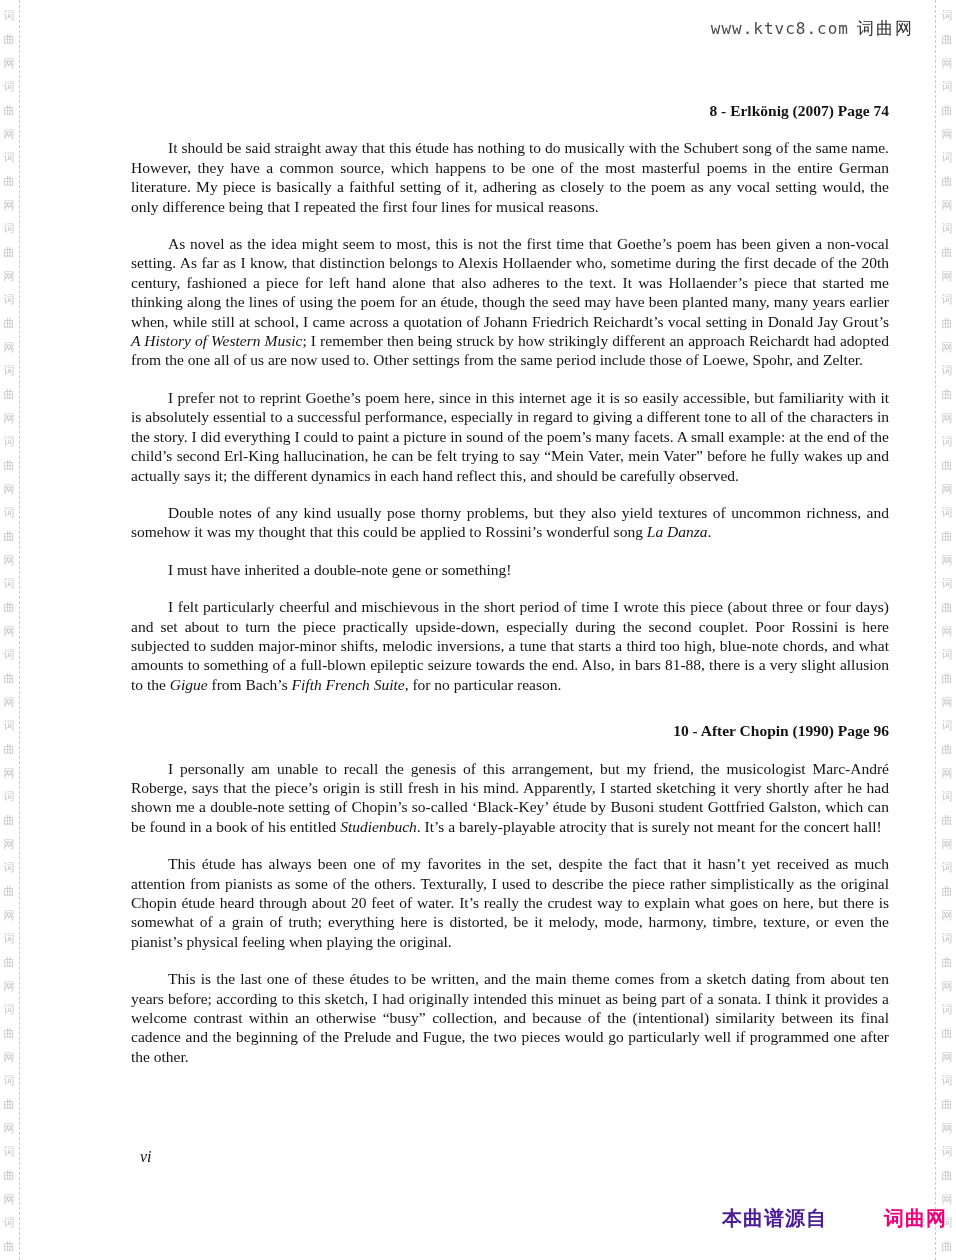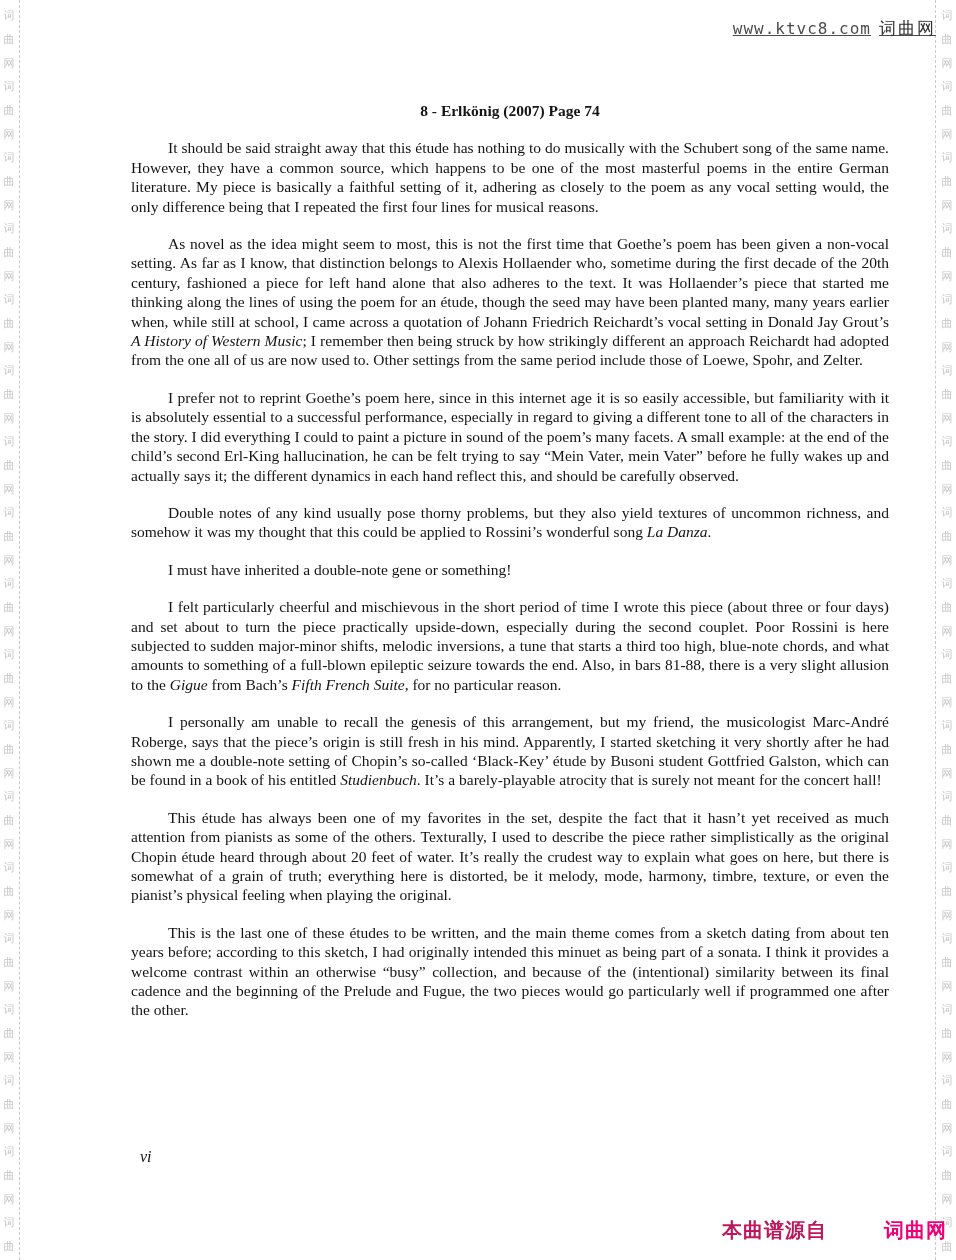--- a/index.html
+++ b/index.html
@@ -27,63 +27,62 @@
   .wm-group span{display:block;line-height:24px;}
   .dash-line{
     position:absolute;top:0;height:1260px;width:0;
     border-left:1px dashed #c9c9c9;
   }
   .dash-line.left{left:19px;}
   .dash-line.right{left:935px;}
 
   
   .wm-top{
-    position:absolute;top:17px;right:20px;
+    position:absolute;top:17px;right:42px;
     font-family:"DejaVu Sans Mono", monospace;
     font-size:16px;color:#4b4b4b;
     letter-spacing:1px;
     white-space:nowrap;
-    text-decoration:underline;
   }
   .wm-top .cjk{
     font-family:"DejaVu Sans", sans-serif;
     color:#303030;font-size:17px;margin-left:8px;letter-spacing:2px;
   }
 
   
   .content{
     position:absolute;left:131px;top:101px;width:758px;
     font-size:15.5px;line-height:19.4px;
     text-align:justify;
   }
   .section-heading{
     font-weight:bold;
     margin:27px 0 0 0;
-    text-align:center;
+    text-align:right;
   }
   section:first-child .section-heading{margin-top:0;}
   .content p{
     margin:18px 0 0 0;
     text-indent:37px;
   }
   .content em{margin-top:8px;}
   .page-number{
     position:absolute;left:140px;top:1148px;
     font-style:italic;font-size:16px;
   }
 
   
   .footer-wm{
     position:absolute;left:722px;top:1205px;
     display:flex;align-items:baseline;
     font-family:"DejaVu Sans", sans-serif;
     font-weight:bold;font-size:20px;
     white-space:nowrap;
   }
-  .footer-wm .prefix{color:#be185d;letter-spacing:1px;margin-top:12px;}
+  .footer-wm .prefix{color:#4c1d95;letter-spacing:1px;}
   .footer-wm .brand{margin-left:57px;letter-spacing:1px;}
 </style>
 </head>
 <body>
 
 <div class="wm-col left" style="color: rgb(198, 198, 198);">
     <div class="wm-group">
       <span>词</span>
       <span>曲</span>
       <span>网</span>
@@ -280,20 +279,21 @@
       <p><span>It should be said straight away that this étude has nothing to do musically with the Schubert song of the same name. However, they have a common source, which happens to be one of the most masterful poems in the entire German literature. My piece is basically a faithful setting of it, adhering as closely to the poem as any vocal setting would, the only difference being that I repeated the first four lines for musical reasons.</span></p>
       <p><span>As novel as the idea might seem to most, this is not the first time that Goethe’s poem has been given a non-vocal setting. As far as I know, that distinction belongs to Alexis Hollaender who, sometime during the first decade of the 20th century, fashioned a piece for left hand alone that also adheres to the text. It was Hollaender’s piece that started me thinking along the lines of using the poem for an étude, though the seed may have been planted many, many years earlier when, while still at school, I came across a quotation of Johann Friedrich Reichardt’s vocal setting in Donald Jay Grout’s </span><em>A History of Western Music</em><span>; I remember then being struck by how strikingly different an approach Reichardt had adopted from the one all of us are now used to. Other settings from the same period include those of Loewe, Spohr, and Zelter.</span></p>
       <p><span>I prefer not to reprint Goethe’s poem here, since in this internet age it is so easily accessible, but familiarity with it is absolutely essential to a successful performance, especially in regard to giving a different tone to all of the characters in the story. I did everything I could to paint a picture in sound of the poem’s many facets. A small example: at the end of the child’s second Erl-King hallucination, he can be felt trying to say “Mein Vater, mein Vater” before he fully wakes up and actually says it; the different dynamics in each hand reflect this, and should be carefully observed.</span></p>
     </section>
     <section>
       <p><span>Double notes of any kind usually pose thorny problems, but they also yield textures of uncommon richness, and somehow it was my thought that this could be applied to Rossini’s wonderful song </span><em>La Danza</em><span>.</span></p>
       <p><span>I must have inherited a double-note gene or something!</span></p>
       <p><span>I felt particularly cheerful and mischievous in the short period of time I wrote this piece (about three or four days) and set about to turn the piece practically upside-down, especially during the second couplet. Poor Rossini is here subjected to sudden major-minor shifts, melodic inversions, a tune that starts a third too high, blue-note chords, and what amounts to something of a full-blown epileptic seizure towards the end. Also, in bars 81-88, there is a very slight allusion to the </span><em>Gigue</em><span> from Bach’s </span><em>Fifth French Suite</em><span>, for no particular reason.</span></p>
     </section>
     <section>
+      <div class="section-heading">10 - After Chopin (1990) Page 96</div>
       <p><span>I personally am unable to recall the genesis of this arrangement, but my friend, the musicologist Marc-André Roberge, says that the piece’s origin is still fresh in his mind. Apparently, I started sketching it very shortly after he had shown me a double-note setting of Chopin’s so-called ‘Black-Key’ étude by Busoni student Gottfried Galston, which can be found in a book of his entitled </span><em>Studienbuch</em><span>. It’s a barely-playable atrocity that is surely not meant for the concert hall!</span></p>
       <p><span>This étude has always been one of my favorites in the set, despite the fact that it hasn’t yet received as much attention from pianists as some of the others. Texturally, I used to describe the piece rather simplistically as the original Chopin étude heard through about 20 feet of water. It’s really the crudest way to explain what goes on here, but there is somewhat of a grain of truth; everything here is distorted, be it melody, mode, harmony, timbre, texture, or even the pianist’s physical feeling when playing the original.</span></p>
     </section>
     <section>
       <p><span>This is the last one of these études to be written, and the main theme comes from a sketch dating from about ten years before; according to this sketch, I had originally intended this minuet as being part of a sonata. I think it provides a welcome contrast within an otherwise “busy” collection, and because of the (intentional) similarity between its final cadence and the beginning of the Prelude and Fugue, the two pieces would go particularly well if programmed one after the other.</span></p>
     </section>
   </div>
 
 <div class="page-number">vi</div>
 

